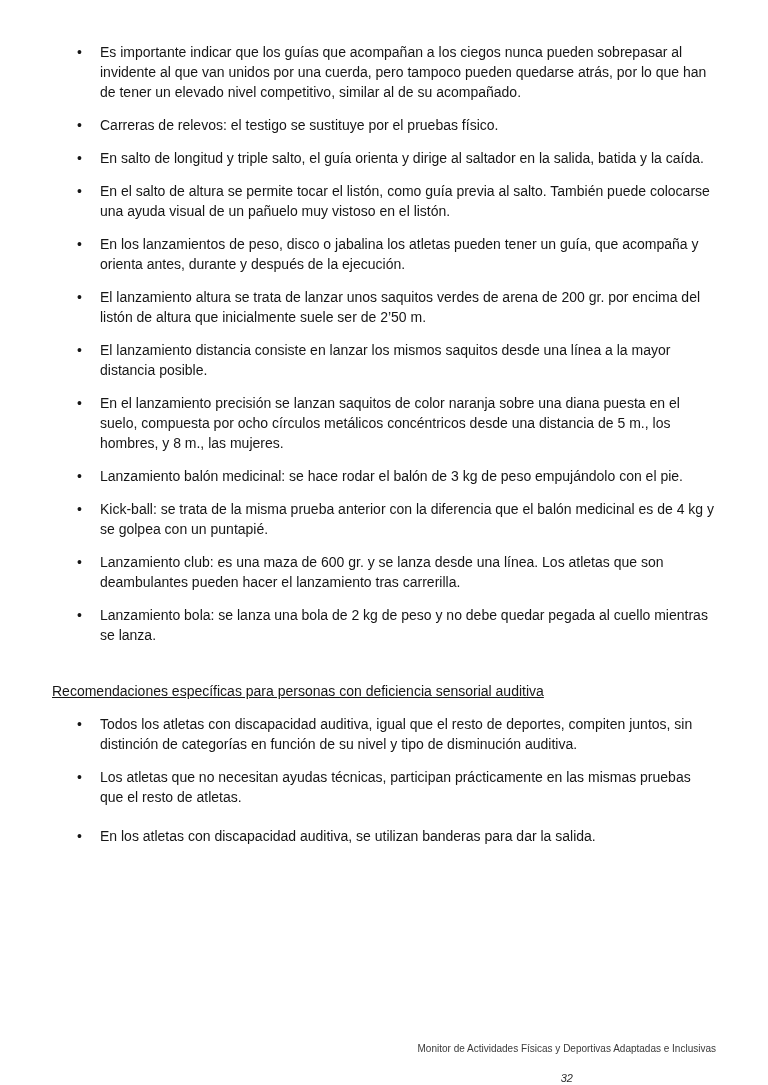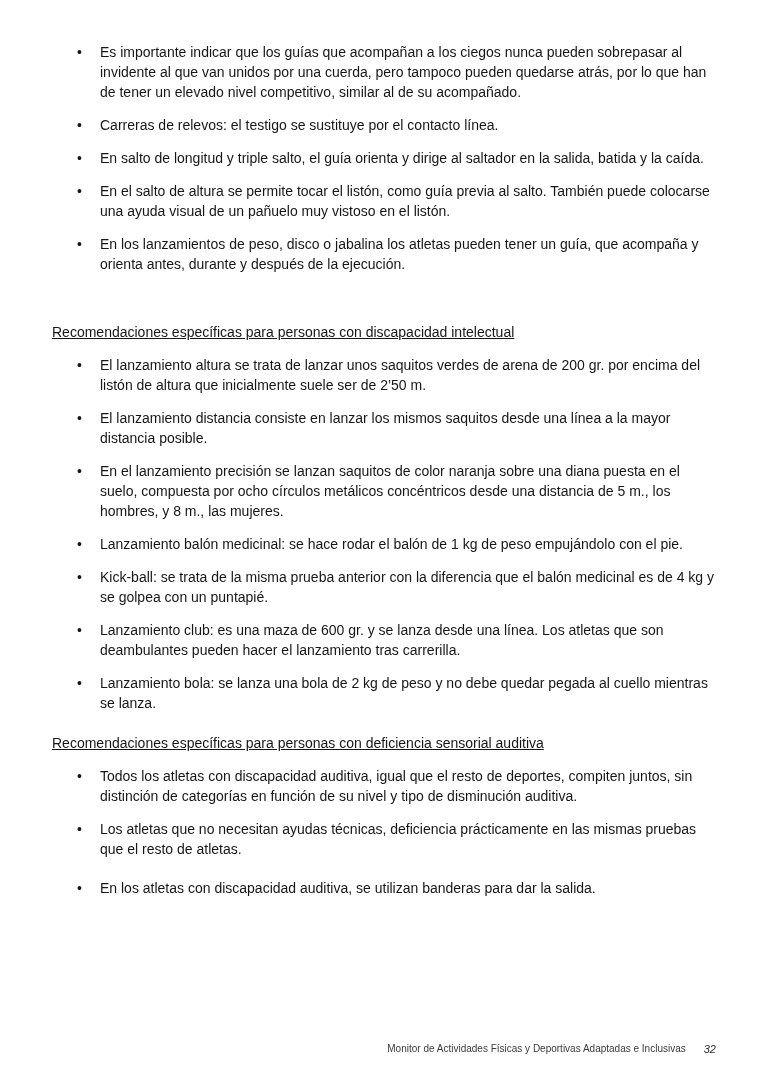--- a/index.html
+++ b/index.html
@@ -42,33 +42,34 @@
     flex: 1 1 auto;
   }
   .heading {
     font-size: 14px;
     line-height: 20px;
     font-weight: normal;
     text-decoration: underline;
     margin: 35px 0 13px 0;
   }
   .heading.second {
-    margin-top: 7px;
+    margin-top: 23px;
   }
   .bullet-row.extra-gap {
     margin-top: 6px;
   }
   .page-footer {
     position: absolute;
     top: 1043px;
     right: 52px;
     display: flex;
-    align-items: flex-start;
+    align-items: center;
     gap: 18px;
     color: #3a3a3a;
+    flex-direction: column;
   }
   .footer-title {
     font-size: 10px;
   }
   .footer-page-number {
     font-size: 11px;
     color: #2d2d2d;
     font-style: italic;
   }
 </style>
@@ -78,54 +79,53 @@
 <div class="page">
   <main class="content">
 
     <section style="display:flex;flex-direction:column;">
       <div class="bullet-row">
         <span class="bullet-dot">•</span>
         <span class="bullet-text">Es importante indicar que los guías que acompañan a los ciegos nunca pueden sobrepasar al invidente al que van unidos por una cuerda, pero tampoco pueden quedarse atrás, por lo que han de tener un elevado nivel competitivo, similar al de su acompañado.</span>
       </div>
       <div class="bullet-row">
         <span class="bullet-dot">•</span>
-        <span class="bullet-text">Carreras de relevos: el testigo se sustituye por el contacto línea.</span>
+        <span class="bullet-text">Carreras de relevos: el testigo se sustituye por el pruebas físico.</span>
       </div>
       <div class="bullet-row">
         <span class="bullet-dot">•</span>
         <span class="bullet-text">En salto de longitud y triple salto, el guía orienta y dirige al saltador en la salida, batida y la caída.</span>
       </div>
       <div class="bullet-row">
         <span class="bullet-dot">•</span>
         <span class="bullet-text">En el salto de altura se permite tocar el listón, como guía previa al salto. También puede colocarse una ayuda visual de un pañuelo muy vistoso en el listón.</span>
       </div>
       <div class="bullet-row">
         <span class="bullet-dot">•</span>
         <span class="bullet-text">En los lanzamientos de peso, disco o jabalina los atletas pueden tener un guía, que acompaña y orienta antes, durante y después de la ejecución.</span>
       </div>
     </section>
 
-    <h2 class="heading">Recomendaciones específicas para personas con discapacidad intelectual</h2>
 
     <section style="display:flex;flex-direction:column;">
       <div class="bullet-row">
         <span class="bullet-dot">•</span>
         <span class="bullet-text">El lanzamiento altura se trata de lanzar unos saquitos verdes de arena de 200 gr. por encima del listón de altura que inicialmente suele ser de 2’50 m.</span>
       </div>
       <div class="bullet-row">
         <span class="bullet-dot">•</span>
         <span class="bullet-text">El lanzamiento distancia consiste en lanzar los mismos saquitos desde una línea a la mayor distancia posible.</span>
       </div>
       <div class="bullet-row">
         <span class="bullet-dot">•</span>
         <span class="bullet-text">En el lanzamiento precisión se lanzan saquitos de color naranja sobre una diana puesta en el suelo, compuesta por ocho círculos metálicos concéntricos desde una distancia de 5 m., los hombres, y 8 m., las mujeres.</span>
       </div>
       <div class="bullet-row">
         <span class="bullet-dot">•</span>
-        <span class="bullet-text">Lanzamiento balón medicinal: se hace rodar el balón de 1 kg de peso empujándolo con el pie.</span>
+        <span class="bullet-text">Lanzamiento balón medicinal: se hace rodar el balón de 3 kg de peso empujándolo con el pie.</span>
       </div>
       <div class="bullet-row">
         <span class="bullet-dot">•</span>
         <span class="bullet-text">Kick-ball: se trata de la misma prueba anterior con la diferencia que el balón medicinal es de 4 kg y se golpea con un puntapié.</span>
       </div>
       <div class="bullet-row">
         <span class="bullet-dot">•</span>
         <span class="bullet-text">Lanzamiento club: es una maza de 600 gr. y se lanza desde una línea. Los atletas que son deambulantes pueden hacer el lanzamiento tras carrerilla.</span>
       </div>
       <div class="bullet-row">
@@ -136,21 +136,21 @@
 
     <h2 class="heading second">Recomendaciones específicas para personas con deficiencia sensorial auditiva</h2>
 
     <section style="display:flex;flex-direction:column;">
       <div class="bullet-row">
         <span class="bullet-dot">•</span>
         <span class="bullet-text">Todos los atletas con discapacidad auditiva, igual que el resto de deportes, compiten juntos, sin distinción de categorías en función de su nivel y tipo de disminución auditiva.</span>
       </div>
       <div class="bullet-row">
         <span class="bullet-dot">•</span>
-        <span class="bullet-text">Los atletas que no necesitan ayudas técnicas, deficiencia prácticamente en las mismas pruebas que el resto de atletas.</span>
+        <span class="bullet-text">Los atletas que no necesitan ayudas técnicas, participan prácticamente en las mismas pruebas que el resto de atletas.</span>
       </div>
       <div class="bullet-row extra-gap">
         <span class="bullet-dot">•</span>
         <span class="bullet-text">En los atletas con discapacidad auditiva, se utilizan banderas para dar la salida.</span>
       </div>
     </section>
 
   </main>
 
   <footer class="page-footer">

